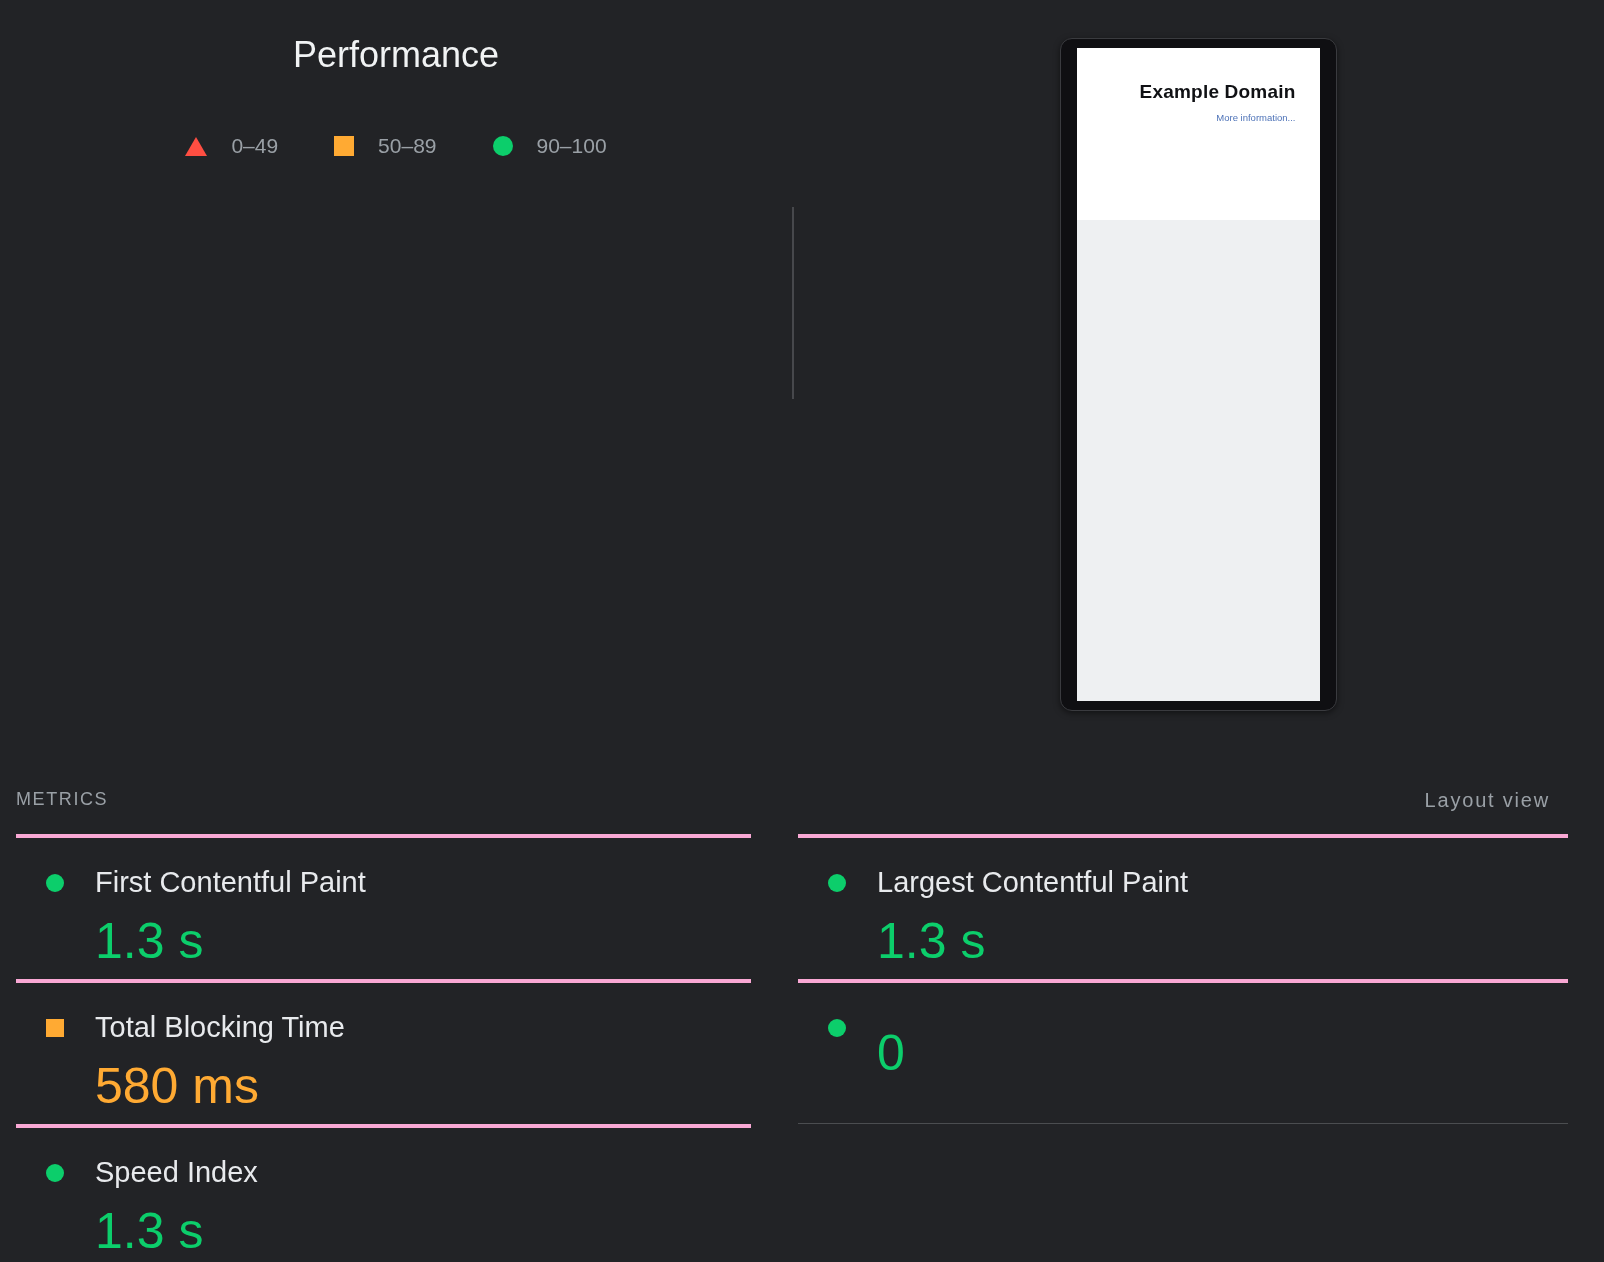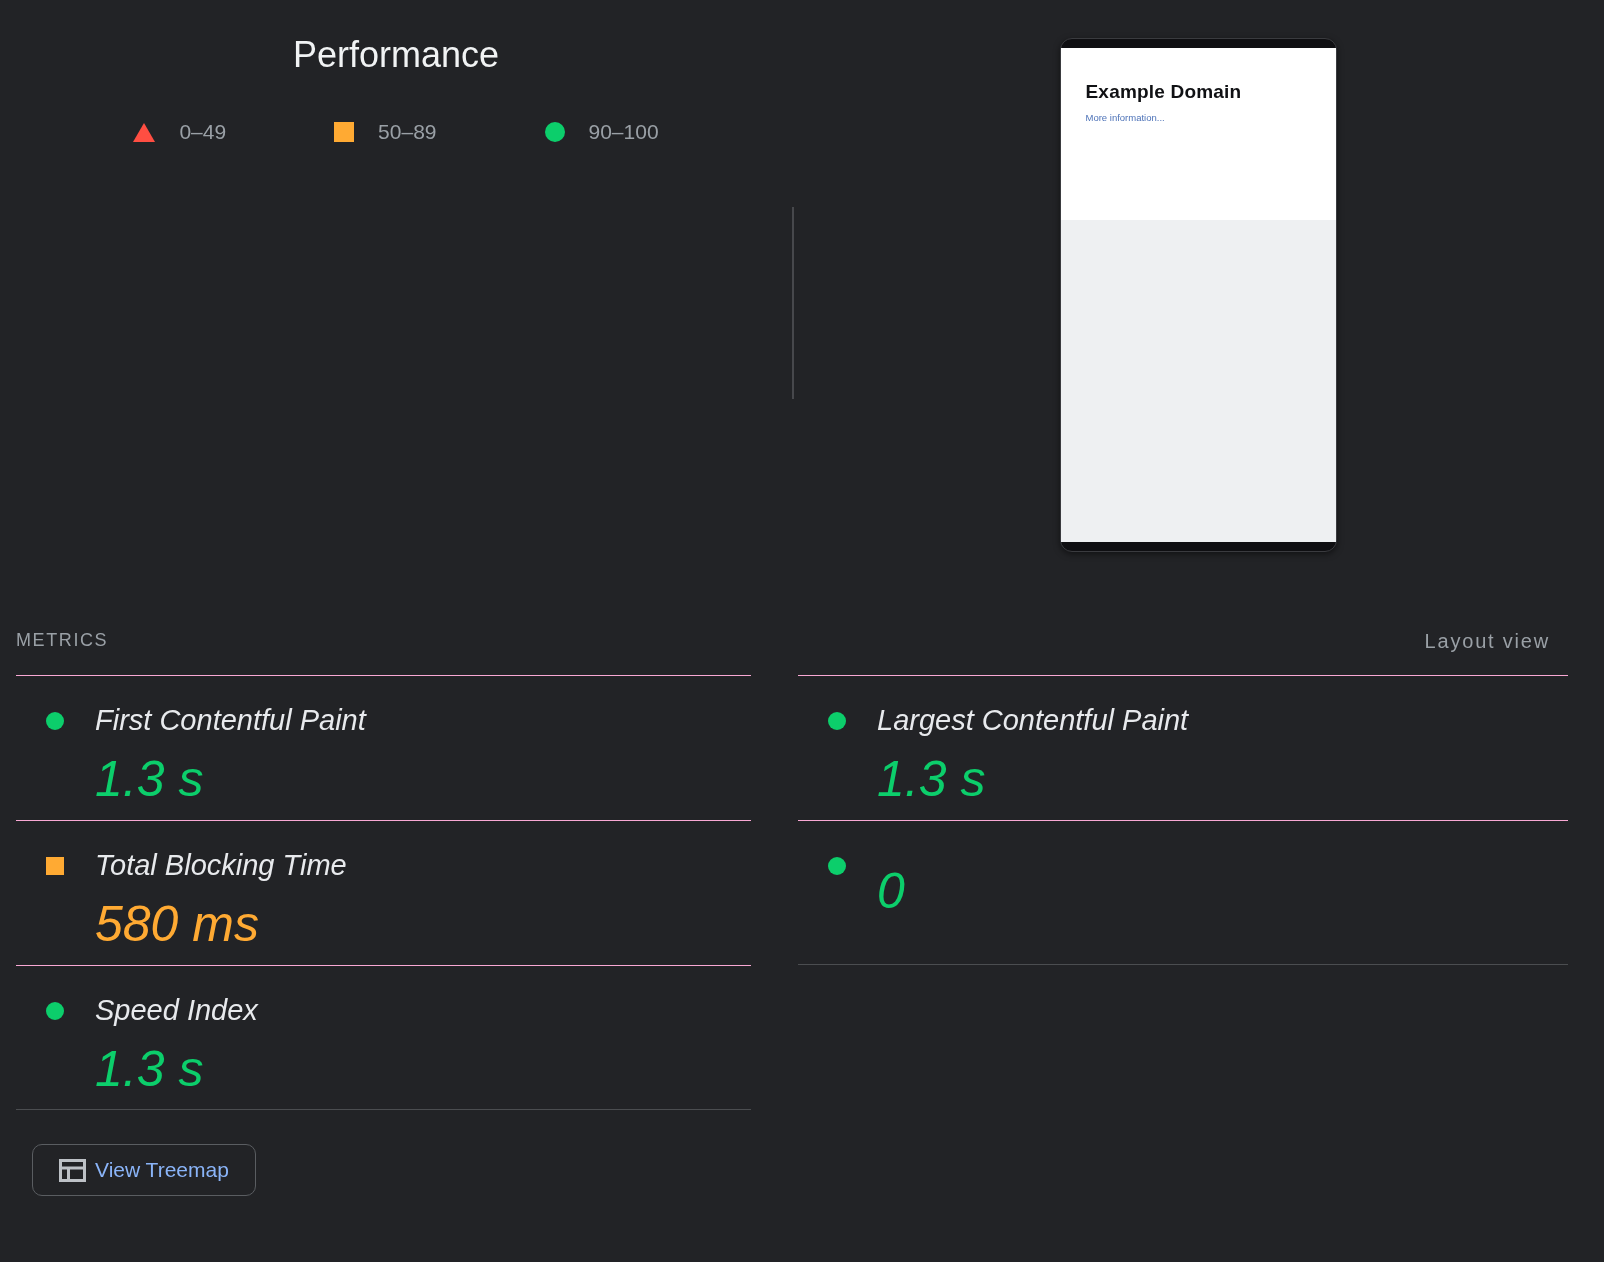--- a/index.html
+++ b/index.html
@@ -23,32 +23,32 @@
     font-size:62px; color:#ffaa33;
   }
   .perf-title { margin-top:34px; font-size:36px; color:#f1f3f4; }
 
   .disclaimer {
     margin-top:16px; width:706px; text-align:center;
     font-size:21px; line-height:39px; color:#9aa0a6;
   }
   .disclaimer a { color:#8ab4f8; text-decoration:underline; cursor:pointer; }
 
-  .legend { margin-top:44px; display:flex; align-items:center; gap:108px; }
+  .legend { margin-top:58px; display:flex; align-items:center; gap:56px; }
   .legend-item { display:flex; align-items:center; gap:24px; font-size:21px; color:#9aa0a6; }
   .tri { width:0; height:0; border-left:11px solid transparent; border-right:11px solid transparent; border-bottom:19px solid #ff4e42; }
   .sq  { width:20px; height:20px; background:#ffaa33; }
   .cir { width:20px; height:20px; border-radius:50%; background:#0cce6b; }
 
   
   .shot-col { flex:1; display:flex; justify-content:center; }
   .thumb-frame {
-    margin-top:38px; width:277px; height:514px;
+    margin-top:38px; width:277px; height:673px;
     background:#0f0f12; border:1px solid #3a3b3f; border-radius:12px;
-    padding:9px 0; box-shadow:0 2px 6px rgba(0,0,0,.5);
+    padding:9px 16px; box-shadow:0 2px 6px rgba(0,0,0,.5);text-align:right;
   }
   .thumb { width:100%; height:100%; background:#eef0f2; overflow:hidden; }
   .thumb-white { background:#ffffff; height:172px; padding:33px 24px 0 25px; }
   .thumb-h { font-size:19px; font-weight:700; color:#101114; letter-spacing:.2px; }
   .thumb-p { margin-top:13px; font-size:9.5px; line-height:12.5px; color:#3a3d42; }
   .thumb-link { margin-top:9px; font-size:9.5px; color:#4e73b8; }
 
   
   .metrics-header {
     margin-top:78px; display:flex; justify-content:space-between; align-items:flex-start;
@@ -56,21 +56,21 @@
   }
   .metrics-title { font-size:18px; font-weight:500; letter-spacing:1.6px; color:#9aa0a6; }
   .expand-view { font-size:20px; letter-spacing:1.8px; color:#9aa0a6; background:none; border:none;
     font-family:inherit; cursor:pointer; }
 
   .metrics-grid {
     display:grid; grid-template-columns:735px 1fr; column-gap:47px;
     margin:22px 36px 0 16px;
   }
   .metric-row {
-    border-top:1px solid #f9a8d4; height:145px; display:flex; padding-top:28px;font-style:italic;
+    border-top:4px solid #f9a8d4; height:145px; display:flex; padding-top:28px;
   }
   .metric-row.closing { border-bottom:1px solid #4b4d50; }
   .metric-icon { flex:0 0 18px; height:18px; margin:8px 31px 0 30px; }
   .metric-icon.good    { border-radius:50%; background:#0cce6b; }
   .metric-icon.average { background:#ffaa33; }
   .metric-label { font-size:29px; color:#e8eaed; }
   .metric-value { margin-top:13px; font-size:50px; }
   .v-good { color:#0cce6b; }
   .v-average { color:#ffaa33; }
 

